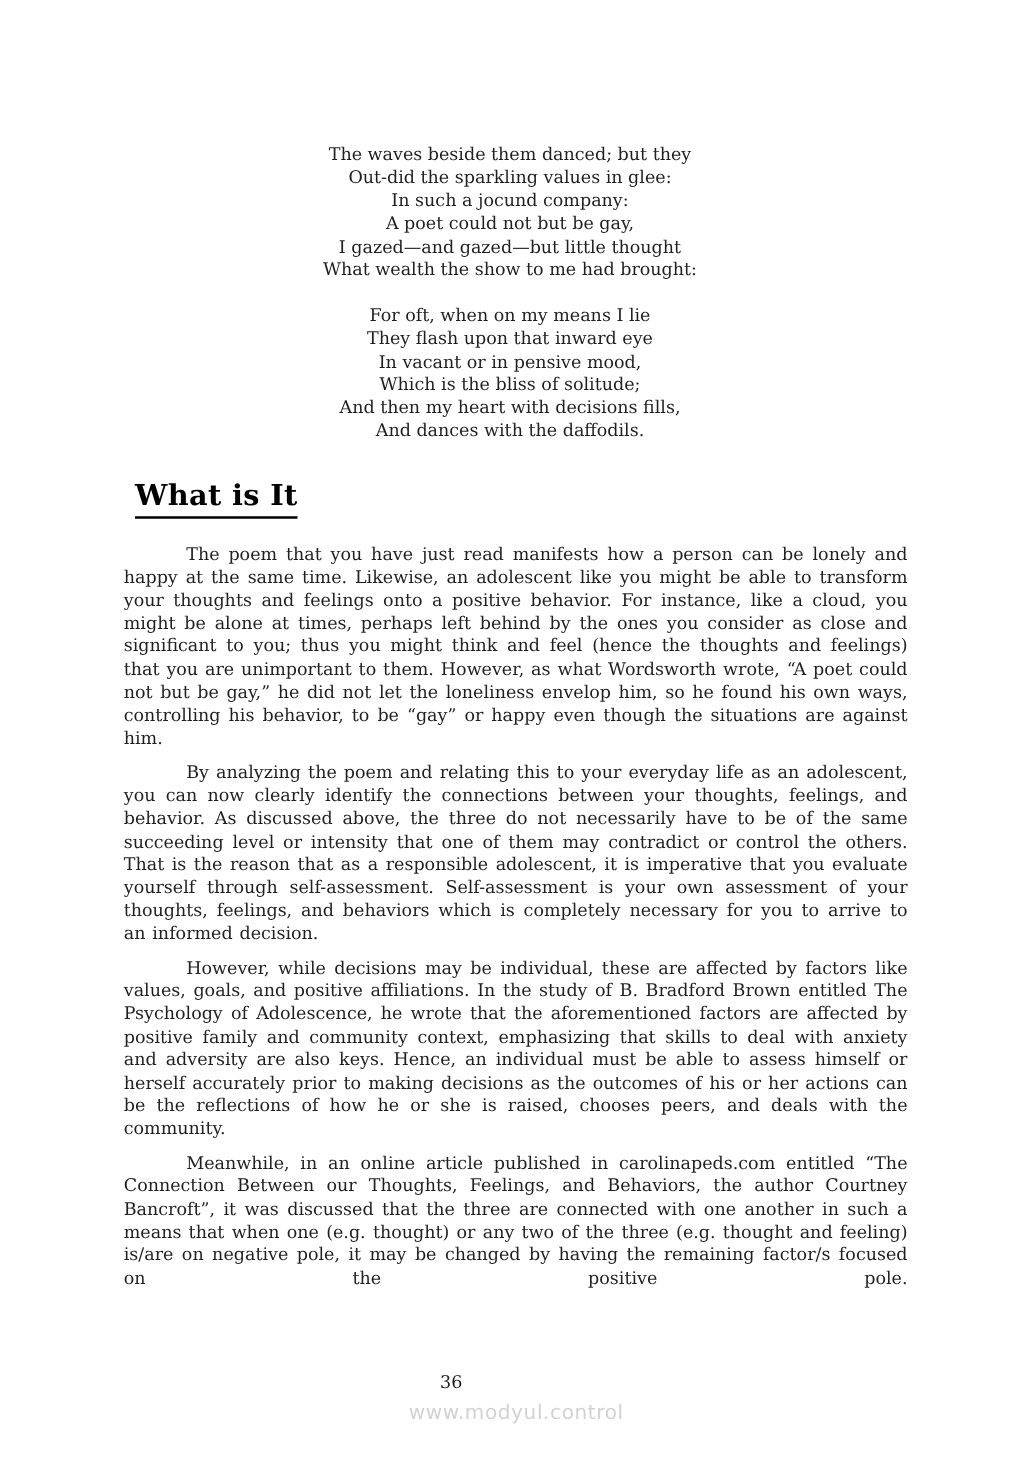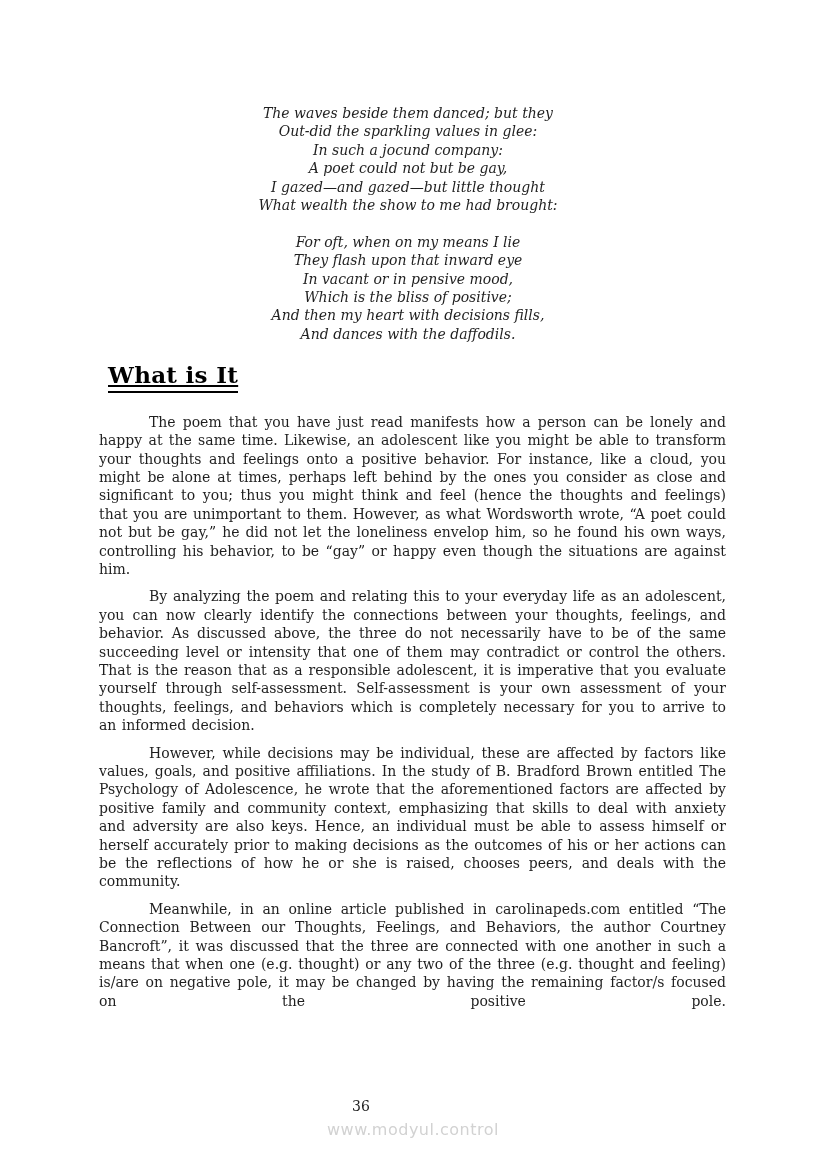--- a/index.html
+++ b/index.html
@@ -18,35 +18,34 @@
     box-sizing: border-box;
     padding: 99px 100px 0 99px;
   }
   
   .poem {
     text-align: center;
     font-size: 14px;
     line-height: 18.4px;
     margin-left: -9px;   
   }
-  .stanza { margin: 5px; font-style: italic; }
+  .stanza { margin: 16px; }
   .stanza + .stanza { margin-top: 18.4px; }
   .poem-line { white-space: nowrap; }
   
   .heading {
     display: inline-block;
     margin: 14px 0 0 9px;
     font-size: 23px;
     font-weight: bold;
     line-height: 1.15;
     letter-spacing: 0.3px;
     color: #000000;
     border-bottom: 2.5px solid #000000;
     padding-bottom: 2px;
-    text-decoration: underline;
   }
   
   .body-text { display: block; }
   .body-text p {
     margin: 9px 0 0 0;
     font-size: 14px;
     line-height: 18.4px;
     text-align: justify;
     text-indent: 50px;
     word-spacing: 1px;
@@ -97,21 +96,21 @@
         <div class="poem-line">What wealth the show to me had brought:</div>
       </div>
     <div class="stanza">
 
         <div class="poem-line">For oft, when on my means I lie</div>
 
         <div class="poem-line">They flash upon that inward eye</div>
 
         <div class="poem-line">In vacant or in pensive mood,</div>
 
-        <div class="poem-line">Which is the bliss of positive;</div>
+        <div class="poem-line">Which is the bliss of solitude;</div>
 
         <div class="poem-line">And then my heart with decisions fills,</div>
 
         <div class="poem-line">And dances with the daffodils.</div>
       </div>
   </div>
 
   <div>
     <h1 class="heading">What is It</h1>
   </div>

